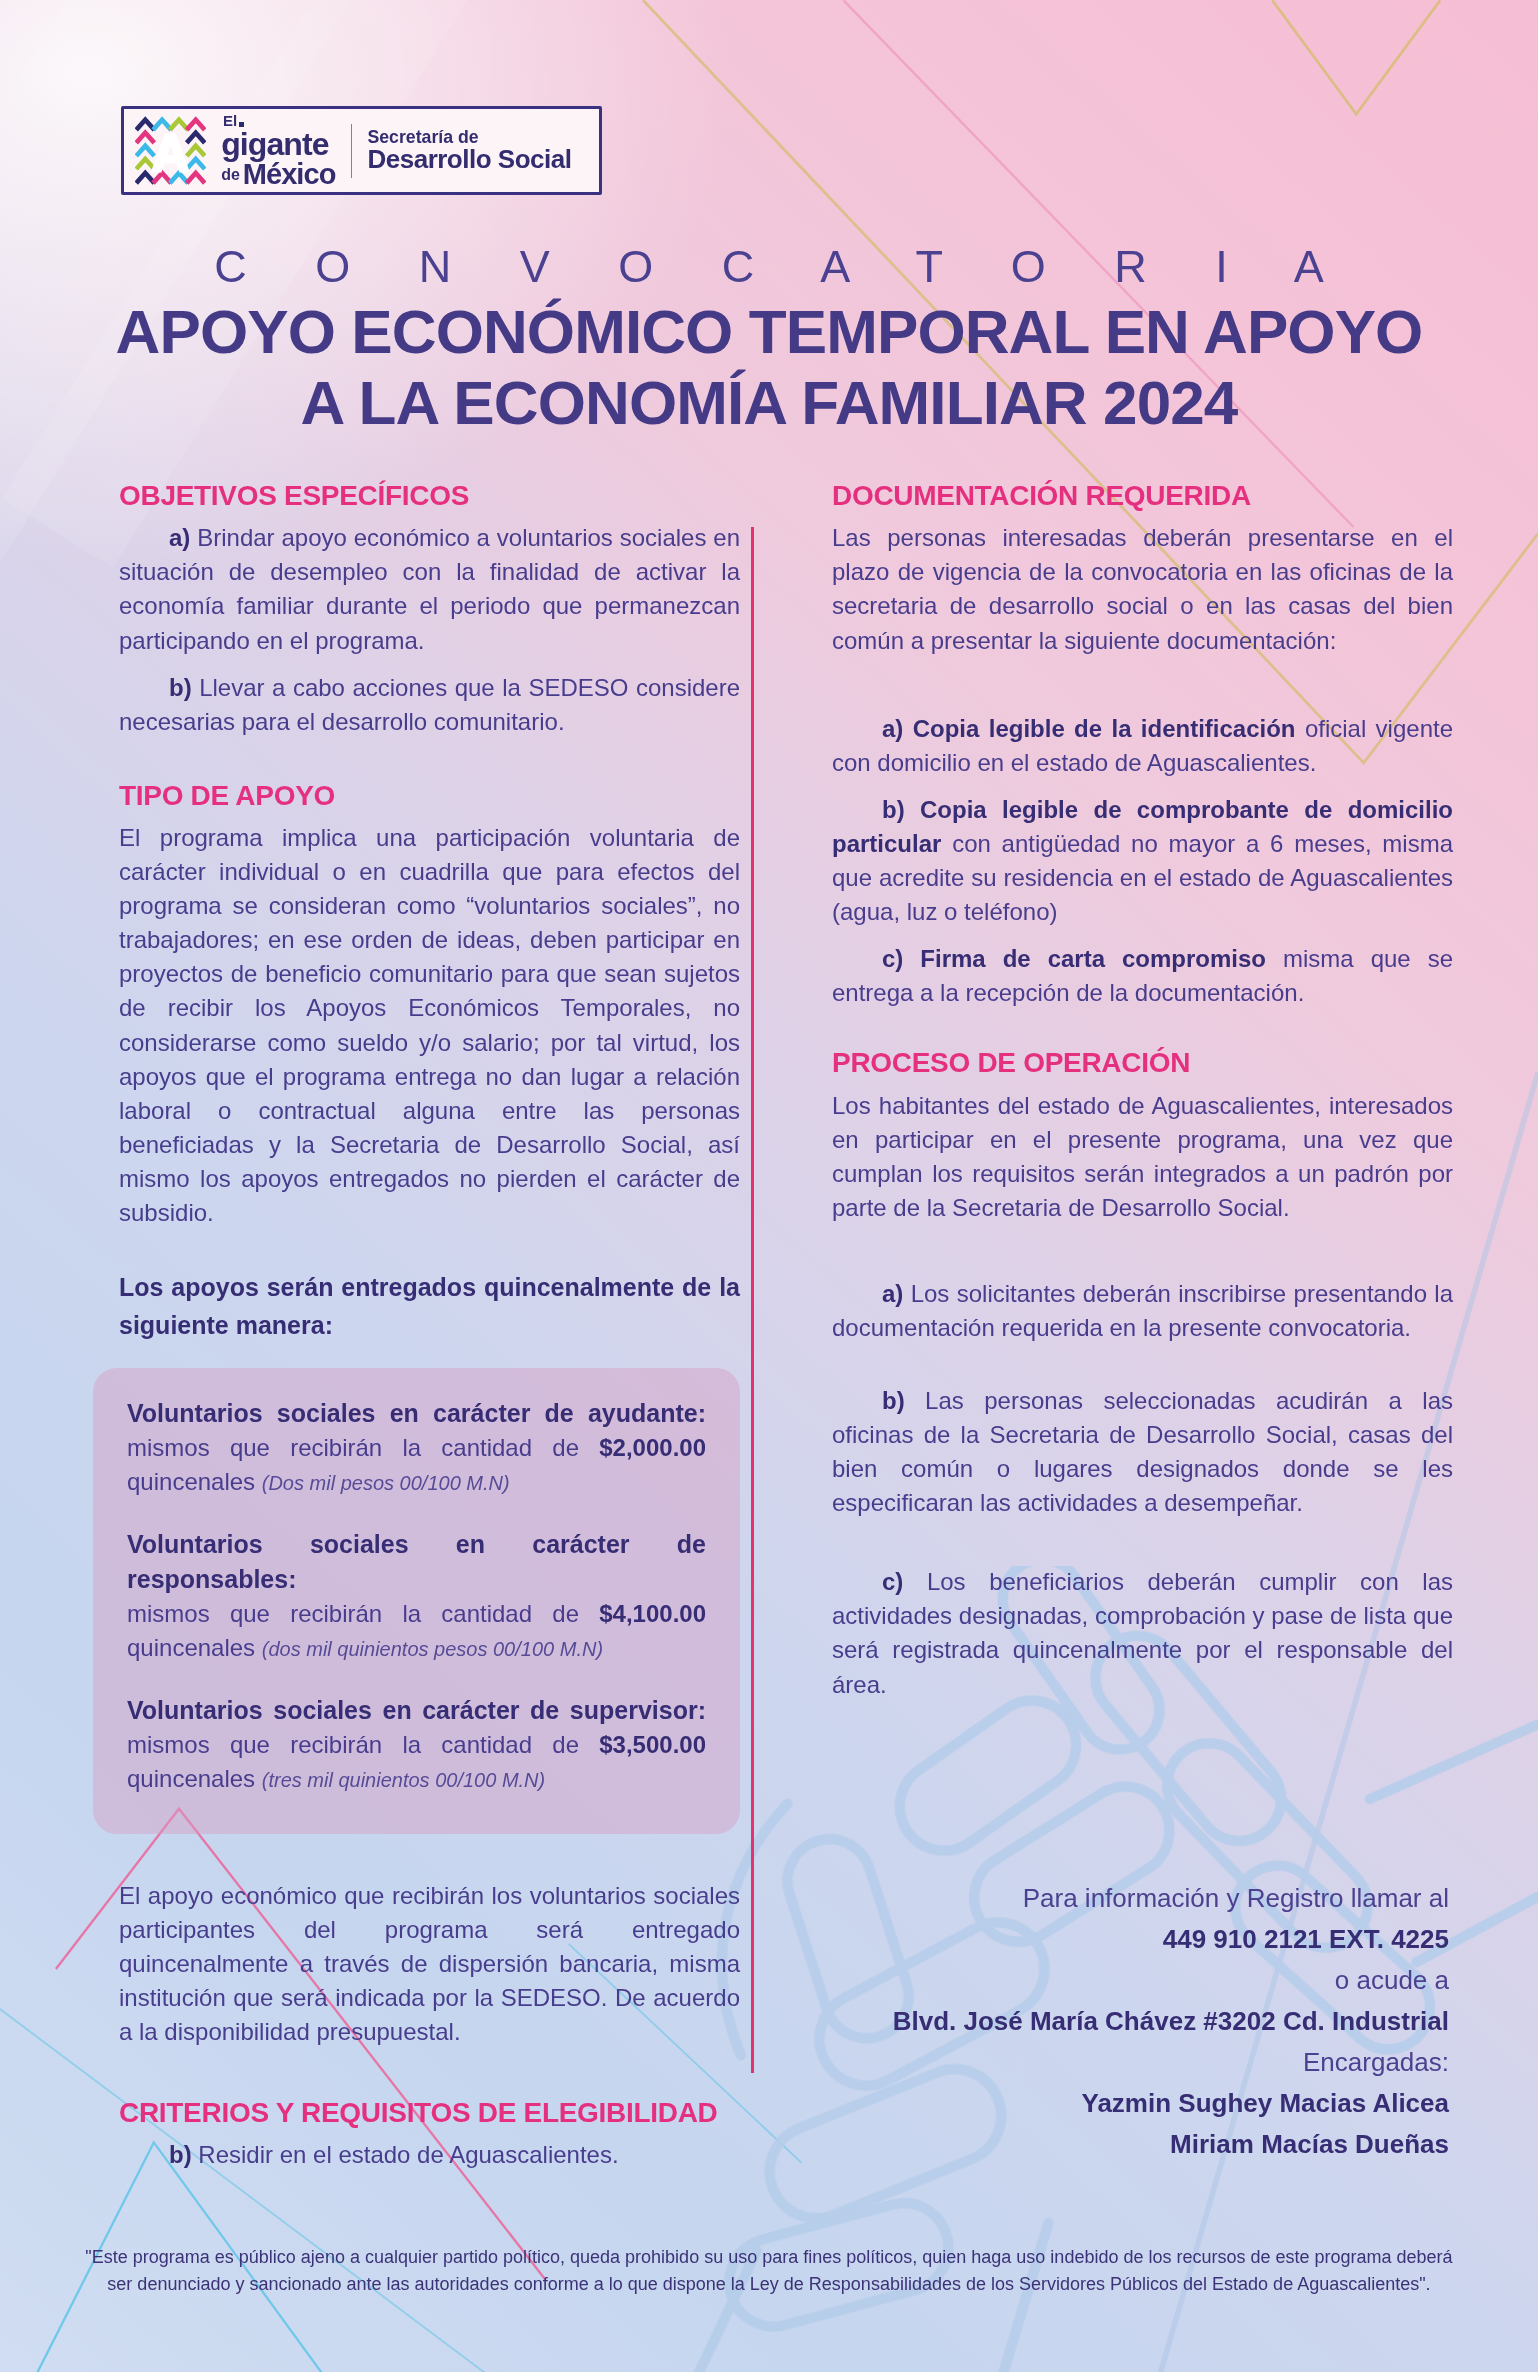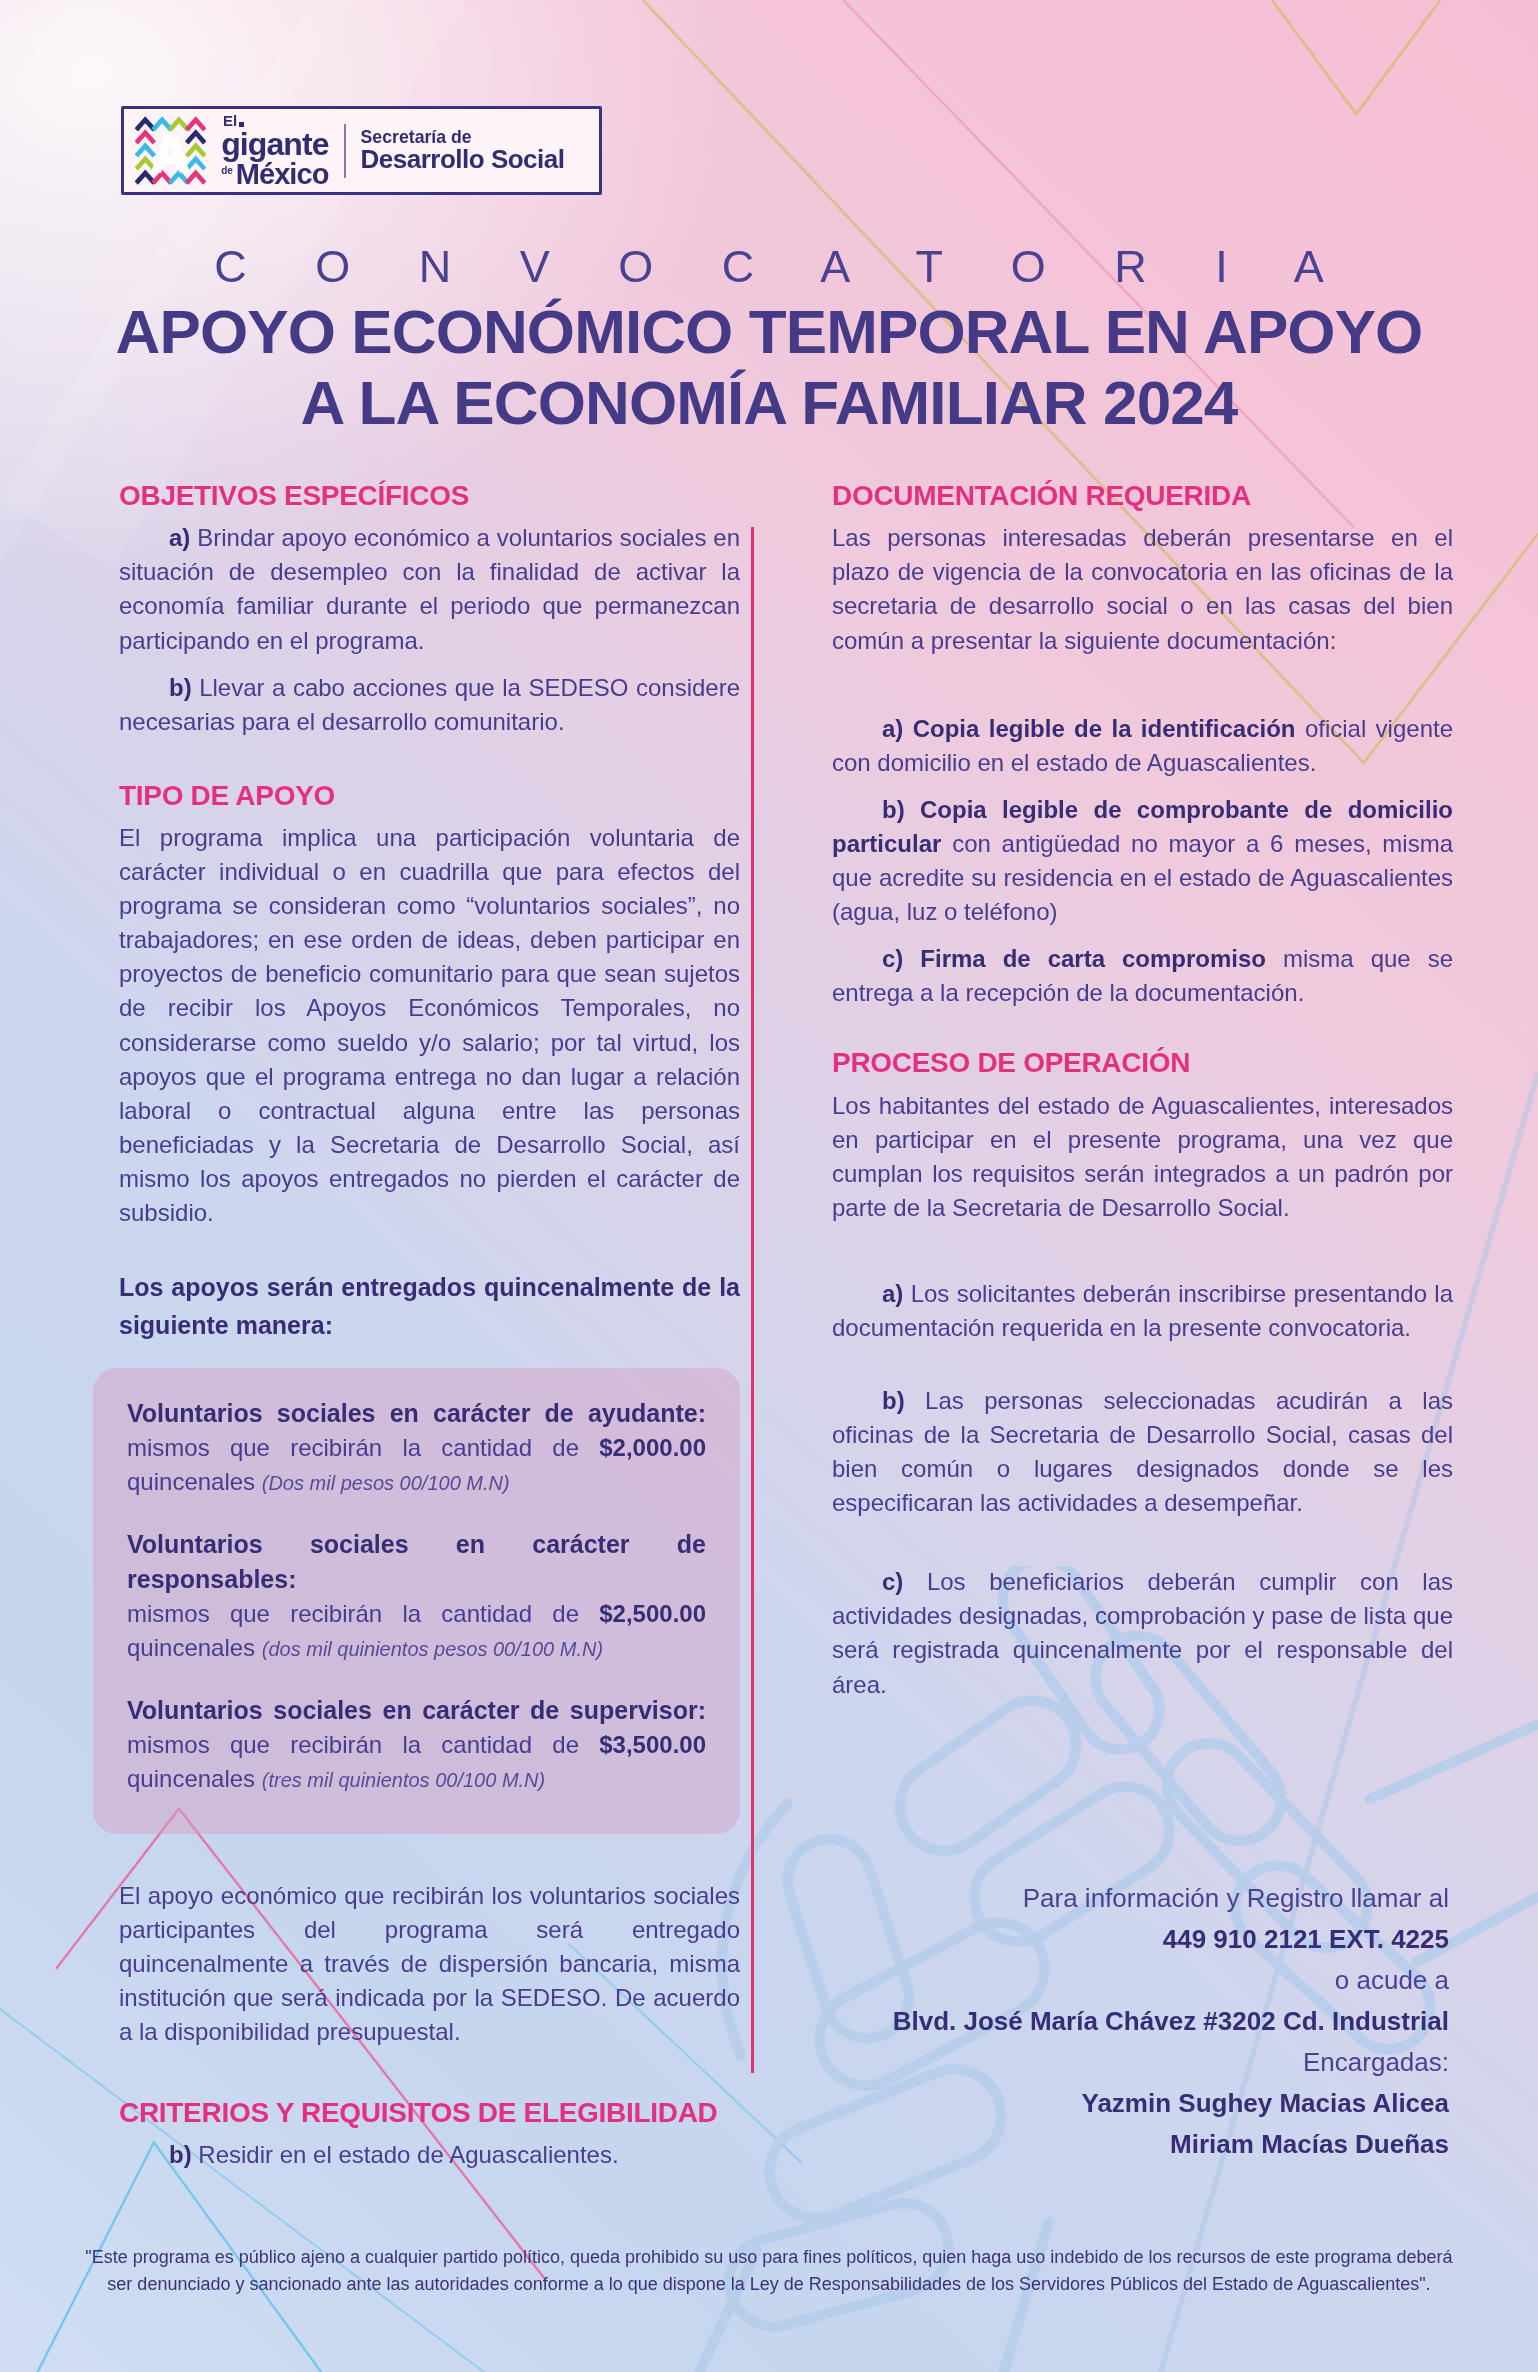--- a/index.html
+++ b/index.html
@@ -21,21 +21,21 @@
     position:absolute;left:121px;top:106px;width:481px;height:89px;
     border:3.7px solid #3a3180;background:#fdf4f8;border-radius:1.9px;
     display:flex;align-items:center;gap:15px;padding:0 11.2px;box-sizing:border-box;
   }
   .logo-mark{flex:0 0 auto;}
   .logo-gigante{display:flex;flex-direction:column;color:#332c6e;font-weight:700;line-height:1;}
   .logo-gigante .el{font-size:15px;display:flex;align-items:flex-end;gap:1.9px;margin-left:1.9px;}
   .logo-gigante .dot{width:4.7px;height:4.7px;background:#2a2a6e;display:inline-block;margin-bottom:0.9px;}
   .logo-gigante .gig{font-size:32px;letter-spacing:-0.9px;}
   .logo-gigante .demex{display:flex;align-items:flex-end;gap:2.8px;}
-  .logo-gigante .de{font-size:10px;margin-bottom:13px;}
+  .logo-gigante .de{font-size:16px;margin-bottom:6px;}
   .logo-gigante .mex{font-size:29px;letter-spacing:-0.9px;}
   .logo-vdiv{width:1.9px;height:54px;background:#8679b8;}
   .logo-sedeso{display:flex;flex-direction:column;color:#332c6e;font-weight:700;line-height:1.05;}
   .logo-sedeso .sec{font-size:17.7px;}
   .logo-sedeso .des{font-size:26px;letter-spacing:-0.5px;}
   
   .kicker{
     position:absolute;top:241px;left:0;right:0;text-align:center;
     font-size:45px;letter-spacing:28px;text-indent:28px;color:#4a4190;font-weight:400;
   }
@@ -163,21 +163,21 @@
 
     <p class="bold-intro">Los apoyos serán entregados quincenalmente de la siguiente manera:</p>
 
     <div class="apoyos-box">
       <div class="apoyo">
         <p class="apoyo-title">Voluntarios sociales en carácter de ayudante:</p>
         <p class="body"><span>mismos que recibirán la cantidad de </span><b>$2,000.00</b><span> quincenales </span><span class="note">(Dos mil pesos 00/100 M.N)</span></p>
       </div>
       <div class="apoyo">
         <p class="apoyo-title">Voluntarios sociales en carácter de responsables:</p>
-        <p class="body"><span>mismos que recibirán la cantidad de </span><b>$2,500.00</b><span> quincenales </span><span class="note">(dos mil quinientos pesos 00/100 M.N)</span></p>
+        <p class="body"><span>mismos que recibirán la cantidad de </span><b>$4,100.00</b><span> quincenales </span><span class="note">(dos mil quinientos pesos 00/100 M.N)</span></p>
       </div>
       <div class="apoyo">
         <p class="apoyo-title">Voluntarios sociales en carácter de supervisor:</p>
         <p class="body"><span>mismos que recibirán la cantidad de </span><b>$3,500.00</b><span> quincenales </span><span class="note">(tres mil quinientos 00/100 M.N)</span></p>
       </div>
     </div>
 
     <p class="body" style="margin-top:45px;">El apoyo económico que recibirán los voluntarios sociales participantes del programa será entregado quincenalmente a través de dispersión bancaria, misma institución que será indicada por la SEDESO. De acuerdo a la disponibilidad presupuestal.</p>
 
     <h2 class="h-pink mt-xl">CRITERIOS Y REQUISITOS DE ELEGIBILIDAD</h2>

